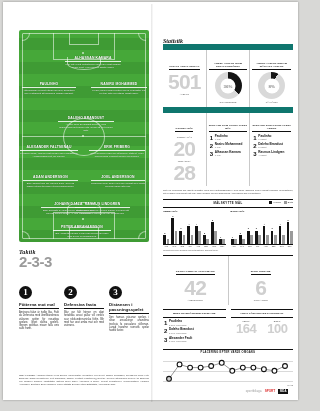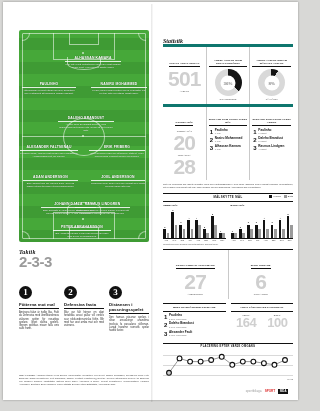--- a/index.html
+++ b/index.html
@@ -84,21 +84,21 @@
   .stat{position:absolute;left:160px;top:36px;width:130px;}
   .stat-kicker{
     font-family:"Liberation Serif",serif;font-style:italic;font-weight:bold;
     font-size:6px;color:#111;
   }
   .stat-title{
     font-size:12.5px;font-weight:bold;color:#111;letter-spacing:-.3px;
     line-height:13px;margin-top:-1px;margin-bottom:3px;
   }
 
-  .row3{display:flex;border-top:3px solid #0f766e;justify-content:center;}
+  .row3{display:flex;border-top:6px solid #0f766e;justify-content:center;}
   .cell{flex:1;padding:2.5px 2px 3px;text-align:center;position:relative;}
   .cell + .cell{border-left:.5px solid #c9c9c9;}
   .clabel{
     font-size:2.5px;font-weight:bold;color:#111;line-height:3px;
     text-transform:uppercase;letter-spacing:.1px;
     border-bottom:.5px solid #111;display:inline-block;padding-bottom:1px;margin-bottom:2.5px;
   }
   .bignum{
     font-size:21px;font-weight:bold;color:#cfcfcf;line-height:20px;
     letter-spacing:-.8px;font-family:"Liberation Sans",sans-serif;
@@ -510,21 +510,21 @@
             <div class="xl">OKT</div>
             <div class="xl">NOV</div>
           </div>
       </div>
     </div>
     <div class="chart-note">Uppgifterna avser hemma och bortamatcher. Tidpunkt 2017.</div>
 
     <div class="trio">
       <div class="cell">
         <div class="clabel">GJORT OREDAN I ROPPMARK</div>
-        <div class="bignum">27</div>
+        <div class="bignum">42</div>
         <div class="subnum">ANSPELNING</div>
       </div>
       <div class="cell">
         <div class="clabel">ELDE VINNARE</div>
         <div class="bignum">6</div>
         <div class="subnum">TILLFÄLLEN</div>
       </div>
     </div>
 
     <div class="duo">

